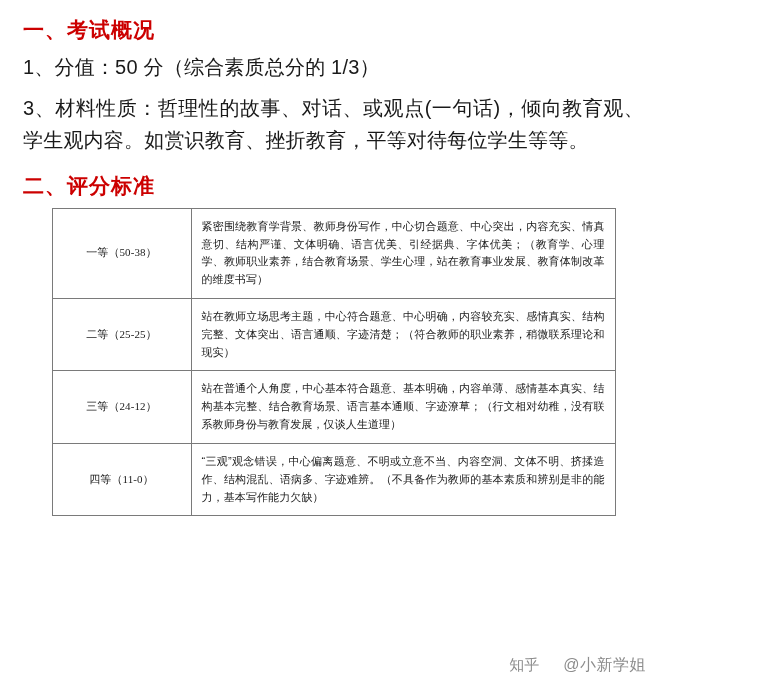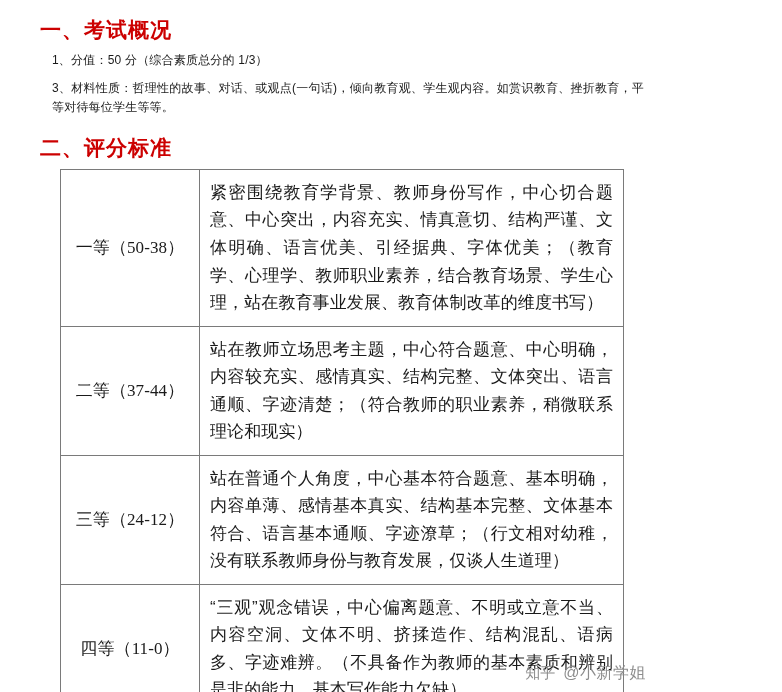--- a/index.html
+++ b/index.html
@@ -13,37 +13,37 @@
     font-family: "Liberation Sans", "DejaVu Sans", sans-serif;
     color: #1a1a1a;
     position: relative;
     overflow: hidden;
   }
   .page {
     position: relative;
     width: 668px;
     height: 692px;
     box-sizing: border-box;
-    padding: 10px 24px 0 40px;
+    padding: 10px 24px 0 23px;
   }
   .section-heading {
     color: #cc0000;
     font-size: 21px;
     font-weight: bold;
     letter-spacing: 1px;
     margin: 6px 0 8px 0;
     line-height: 1.3;
   }
   .section-heading.second {
     margin-top: 16px;
   }
   .para {
-    font-size: 12px;
+    font-size: 20px;
     line-height: 1.62;
-    margin: 0 0 8px 12px;
+    margin: 0 0 8px 0;
     text-align: justify;
     letter-spacing: 0.2px;
   }
   .para.tight {
     margin-bottom: 6px;
   }
   .subheading {
     font-size: 15.5px;
     font-weight: bold;
     margin: 4px 0 12px 0;
@@ -51,44 +51,44 @@
   }
   .grade-table {
     border-collapse: collapse;
     width: 564px;
     margin: 0 auto;
     table-layout: fixed;
   }
   .grade-table td {
     border: 1px solid #7a7a7a;
     padding: 9px 10px;
-    font-size: 17px;
+    font-size: 11px;
     line-height: 1.62;
     vertical-align: middle;
     letter-spacing: 0.1px;
   }
   .grade-table td.level {
     width: 118px;
     text-align: center;
     vertical-align: middle;
     font-family: Liberation Serif, serif;
   }
   .grade-table td.desc {
     text-align: justify;
     vertical-align: middle;
   }
   .watermark {
     position: absolute;
     right: 22px;
-    bottom: 8px;
+    bottom: 16px;
     font-size: 16px;
     color: #8d8d8d;
     display: flex;
     align-items: center;
-    gap: 8px;
+    gap: 24px;
     letter-spacing: 0.5px;
   }
   .zhihu-logo {
     font-size: 15px;
     color: #8d8d8d;
     letter-spacing: 0;
   }
 </style>
 </head>
 <body>
@@ -103,26 +103,26 @@
   <h1 class="section-heading second">二、评分标准</h1>
 
 
   <table class="grade-table">
     <tbody>
       <tr>
         <td class="level">一等（50-38）</td>
         <td class="desc">紧密围绕教育学背景、教师身份写作，中心切合题意、中心突出，内容充实、情真意切、结构严谨、文体明确、语言优美、引经据典、字体优美；（教育学、心理学、教师职业素养，结合教育场景、学生心理，站在教育事业发展、教育体制改革的维度书写）</td>
       </tr>
       <tr>
-        <td class="level">二等（37-44）</td>
+        <td class="level">二等（25-25）</td>
         <td class="desc">站在教师立场思考主题，中心符合题意、中心明确，内容较充实、感情真实、结构完整、文体突出、语言通顺、字迹清楚；（符合教师的职业素养，稍微联系理论和现实）</td>
       </tr>
       <tr>
         <td class="level">三等（24-12）</td>
-        <td class="desc">站在普通个人角度，中心基本符合题意、基本明确，内容单薄、感情基本真实、结构基本完整、文体基本符合、语言基本通顺、字迹潦草；（行文相对幼稚，没有联系教师身份与教育发展，仅谈人生道理）</td>
+        <td class="desc">站在普通个人角度，中心基本符合题意、基本明确，内容单薄、感情基本真实、结构基本完整、结合教育场景、语言基本通顺、字迹潦草；（行文相对幼稚，没有联系教师身份与教育发展，仅谈人生道理）</td>
       </tr>
       <tr>
         <td class="level">四等（11-0）</td>
         <td class="desc">“三观”观念错误，中心偏离题意、不明或立意不当、内容空洞、文体不明、挤揉造作、结构混乱、语病多、字迹难辨。（不具备作为教师的基本素质和辨别是非的能力，基本写作能力欠缺）</td>
       </tr>
     </tbody>
   </table>
 
   <div class="watermark">
     <span class="zhihu-logo">知乎</span>

